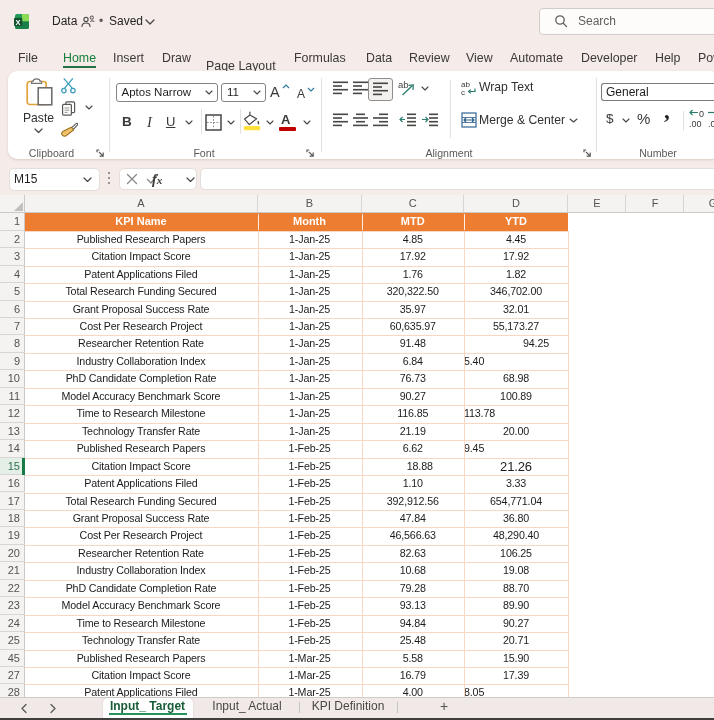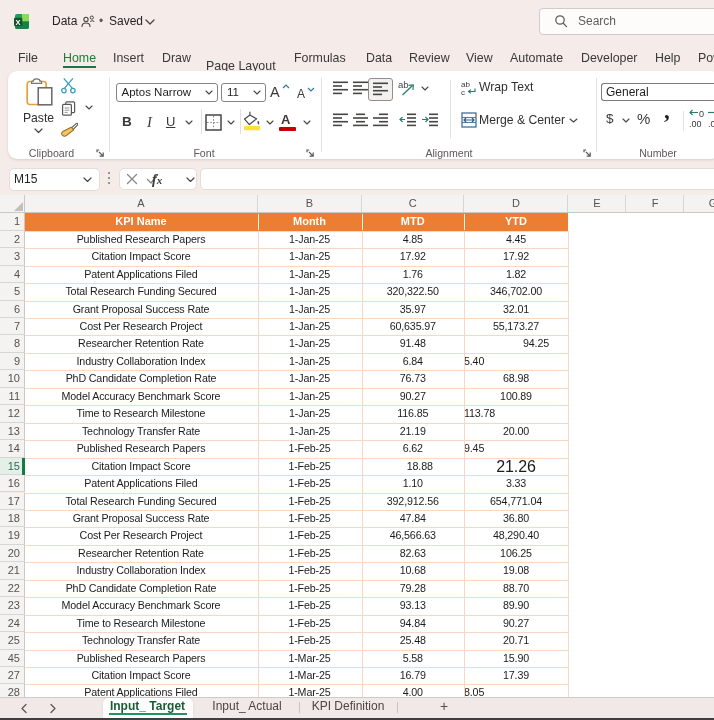--- a/index.html
+++ b/index.html
@@ -389,21 +389,21 @@
 <div style="position:absolute;left:257.5px;top:422.6999999999999px;width:104.0px;height:17.45px;line-height:17.45px;font-size:10.7px;color:#1D1C1B;font-weight:400;text-align:center;white-space:nowrap;letter-spacing:-0.15px;">1-Jan-25</div>
 <div style="position:absolute;left:361.5px;top:422.6999999999999px;width:102.5px;height:17.45px;line-height:17.45px;font-size:10.7px;color:#1D1C1B;font-weight:400;text-align:center;white-space:nowrap;letter-spacing:-0.15px;">21.19</div>
 <div style="position:absolute;left:464.0px;top:422.6999999999999px;width:104px;height:17.45px;line-height:17.45px;font-size:10.7px;color:#1D1C1B;font-weight:400;text-align:center;white-space:nowrap;letter-spacing:-0.15px;">20.00</div>
 <div style="position:absolute;left:24.5px;top:440.14999999999986px;width:233.0px;height:17.45px;line-height:17.45px;font-size:10.7px;color:#1D1C1B;font-weight:400;text-align:center;white-space:nowrap;letter-spacing:-0.15px;">Published Research Papers</div>
 <div style="position:absolute;left:257.5px;top:440.14999999999986px;width:104.0px;height:17.45px;line-height:17.45px;font-size:10.7px;color:#1D1C1B;font-weight:400;text-align:center;white-space:nowrap;letter-spacing:-0.15px;">1-Feb-25</div>
 <div style="position:absolute;left:361.5px;top:440.14999999999986px;width:102.5px;height:17.45px;line-height:17.45px;font-size:10.7px;color:#1D1C1B;font-weight:400;text-align:center;white-space:nowrap;letter-spacing:-0.15px;">6.62</div>
 <div style="position:absolute;left:464.0px;top:440.14999999999986px;width:104px;height:17.45px;line-height:17.45px;font-size:10.7px;color:#1D1C1B;font-weight:400;text-align:left;white-space:nowrap;letter-spacing:-0.15px;">9.45</div>
 <div style="position:absolute;left:24.5px;top:457.59999999999985px;width:233.0px;height:17.45px;line-height:17.45px;font-size:10.7px;color:#1D1C1B;font-weight:400;text-align:center;white-space:nowrap;letter-spacing:-0.15px;">Citation Impact Score</div>
 <div style="position:absolute;left:257.5px;top:457.59999999999985px;width:104.0px;height:17.45px;line-height:17.45px;font-size:10.7px;color:#1D1C1B;font-weight:400;text-align:center;white-space:nowrap;letter-spacing:-0.15px;">1-Feb-25</div>
 <div style="position:absolute;left:361.5px;top:457.59999999999985px;width:102.5px;height:17.45px;line-height:17.45px;font-size:10.7px;color:#1D1C1B;font-weight:400;text-align:center;white-space:nowrap;letter-spacing:-0.15px;margin-left:7px;">18.88</div>
-<div style="position:absolute;left:464.0px;top:457.59999999999985px;width:104px;height:17.45px;line-height:17.45px;font-size:16px;color:#1D1C1B;font-weight:400;text-align:center;white-space:nowrap;letter-spacing:-0.15px;">21.26</div>
+<div style="position:absolute;left:464.0px;top:457.59999999999985px;width:104px;height:17.45px;line-height:17.45px;font-size:13px;color:#1D1C1B;font-weight:400;text-align:center;white-space:nowrap;letter-spacing:-0.15px;">21.26</div>
 <div style="position:absolute;left:24.5px;top:475.04999999999984px;width:233.0px;height:17.45px;line-height:17.45px;font-size:10.7px;color:#1D1C1B;font-weight:400;text-align:center;white-space:nowrap;letter-spacing:-0.15px;">Patent Applications Filed</div>
 <div style="position:absolute;left:257.5px;top:475.04999999999984px;width:104.0px;height:17.45px;line-height:17.45px;font-size:10.7px;color:#1D1C1B;font-weight:400;text-align:center;white-space:nowrap;letter-spacing:-0.15px;">1-Feb-25</div>
 <div style="position:absolute;left:361.5px;top:475.04999999999984px;width:102.5px;height:17.45px;line-height:17.45px;font-size:10.7px;color:#1D1C1B;font-weight:400;text-align:center;white-space:nowrap;letter-spacing:-0.15px;">1.10</div>
 <div style="position:absolute;left:464.0px;top:475.04999999999984px;width:104px;height:17.45px;line-height:17.45px;font-size:10.7px;color:#1D1C1B;font-weight:400;text-align:center;white-space:nowrap;letter-spacing:-0.15px;">3.33</div>
 <div style="position:absolute;left:24.5px;top:492.49999999999983px;width:233.0px;height:17.45px;line-height:17.45px;font-size:10.7px;color:#1D1C1B;font-weight:400;text-align:center;white-space:nowrap;letter-spacing:-0.15px;">Total Research Funding Secured</div>
 <div style="position:absolute;left:257.5px;top:492.49999999999983px;width:104.0px;height:17.45px;line-height:17.45px;font-size:10.7px;color:#1D1C1B;font-weight:400;text-align:center;white-space:nowrap;letter-spacing:-0.15px;">1-Feb-25</div>
 <div style="position:absolute;left:361.5px;top:492.49999999999983px;width:102.5px;height:17.45px;line-height:17.45px;font-size:10.7px;color:#1D1C1B;font-weight:400;text-align:center;white-space:nowrap;letter-spacing:-0.15px;">392,912.56</div>
 <div style="position:absolute;left:464.0px;top:492.49999999999983px;width:104px;height:17.45px;line-height:17.45px;font-size:10.7px;color:#1D1C1B;font-weight:400;text-align:center;white-space:nowrap;letter-spacing:-0.15px;">654,771.04</div>
 <div style="position:absolute;left:24.5px;top:509.9499999999998px;width:233.0px;height:17.45px;line-height:17.45px;font-size:10.7px;color:#1D1C1B;font-weight:400;text-align:center;white-space:nowrap;letter-spacing:-0.15px;">Grant Proposal Success Rate</div>
 <div style="position:absolute;left:257.5px;top:509.9499999999998px;width:104.0px;height:17.45px;line-height:17.45px;font-size:10.7px;color:#1D1C1B;font-weight:400;text-align:center;white-space:nowrap;letter-spacing:-0.15px;">1-Feb-25</div>

